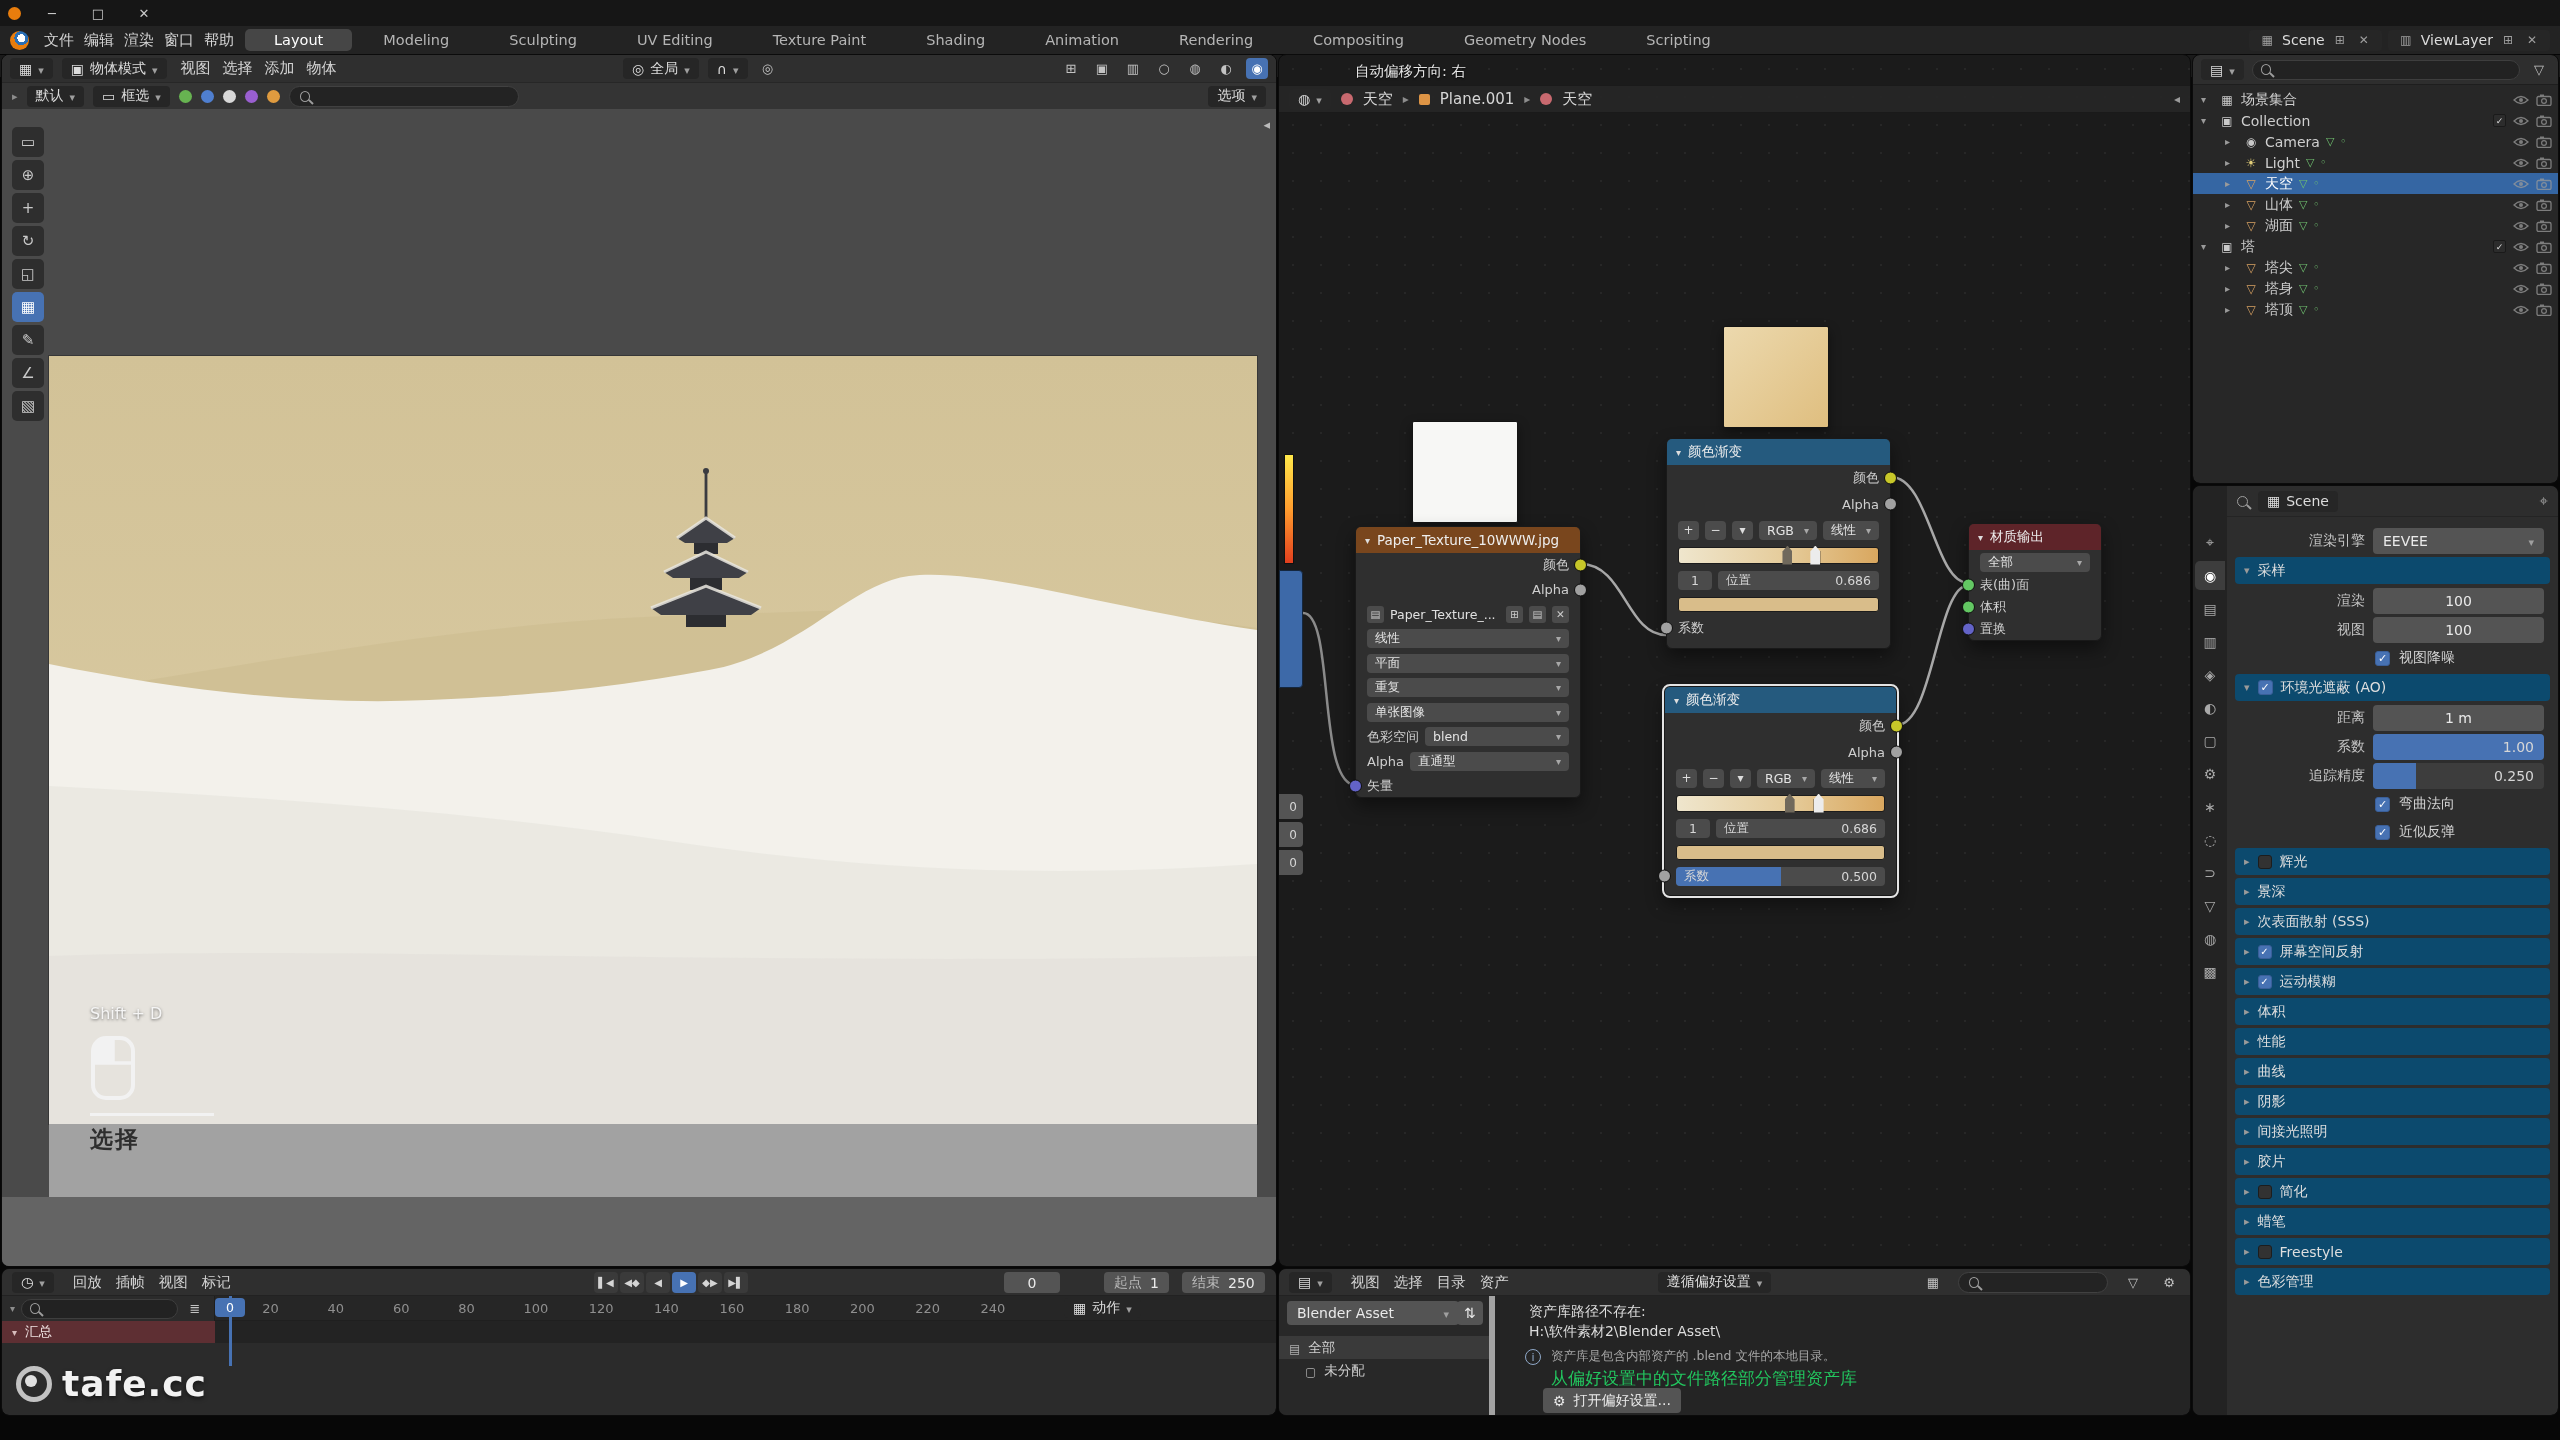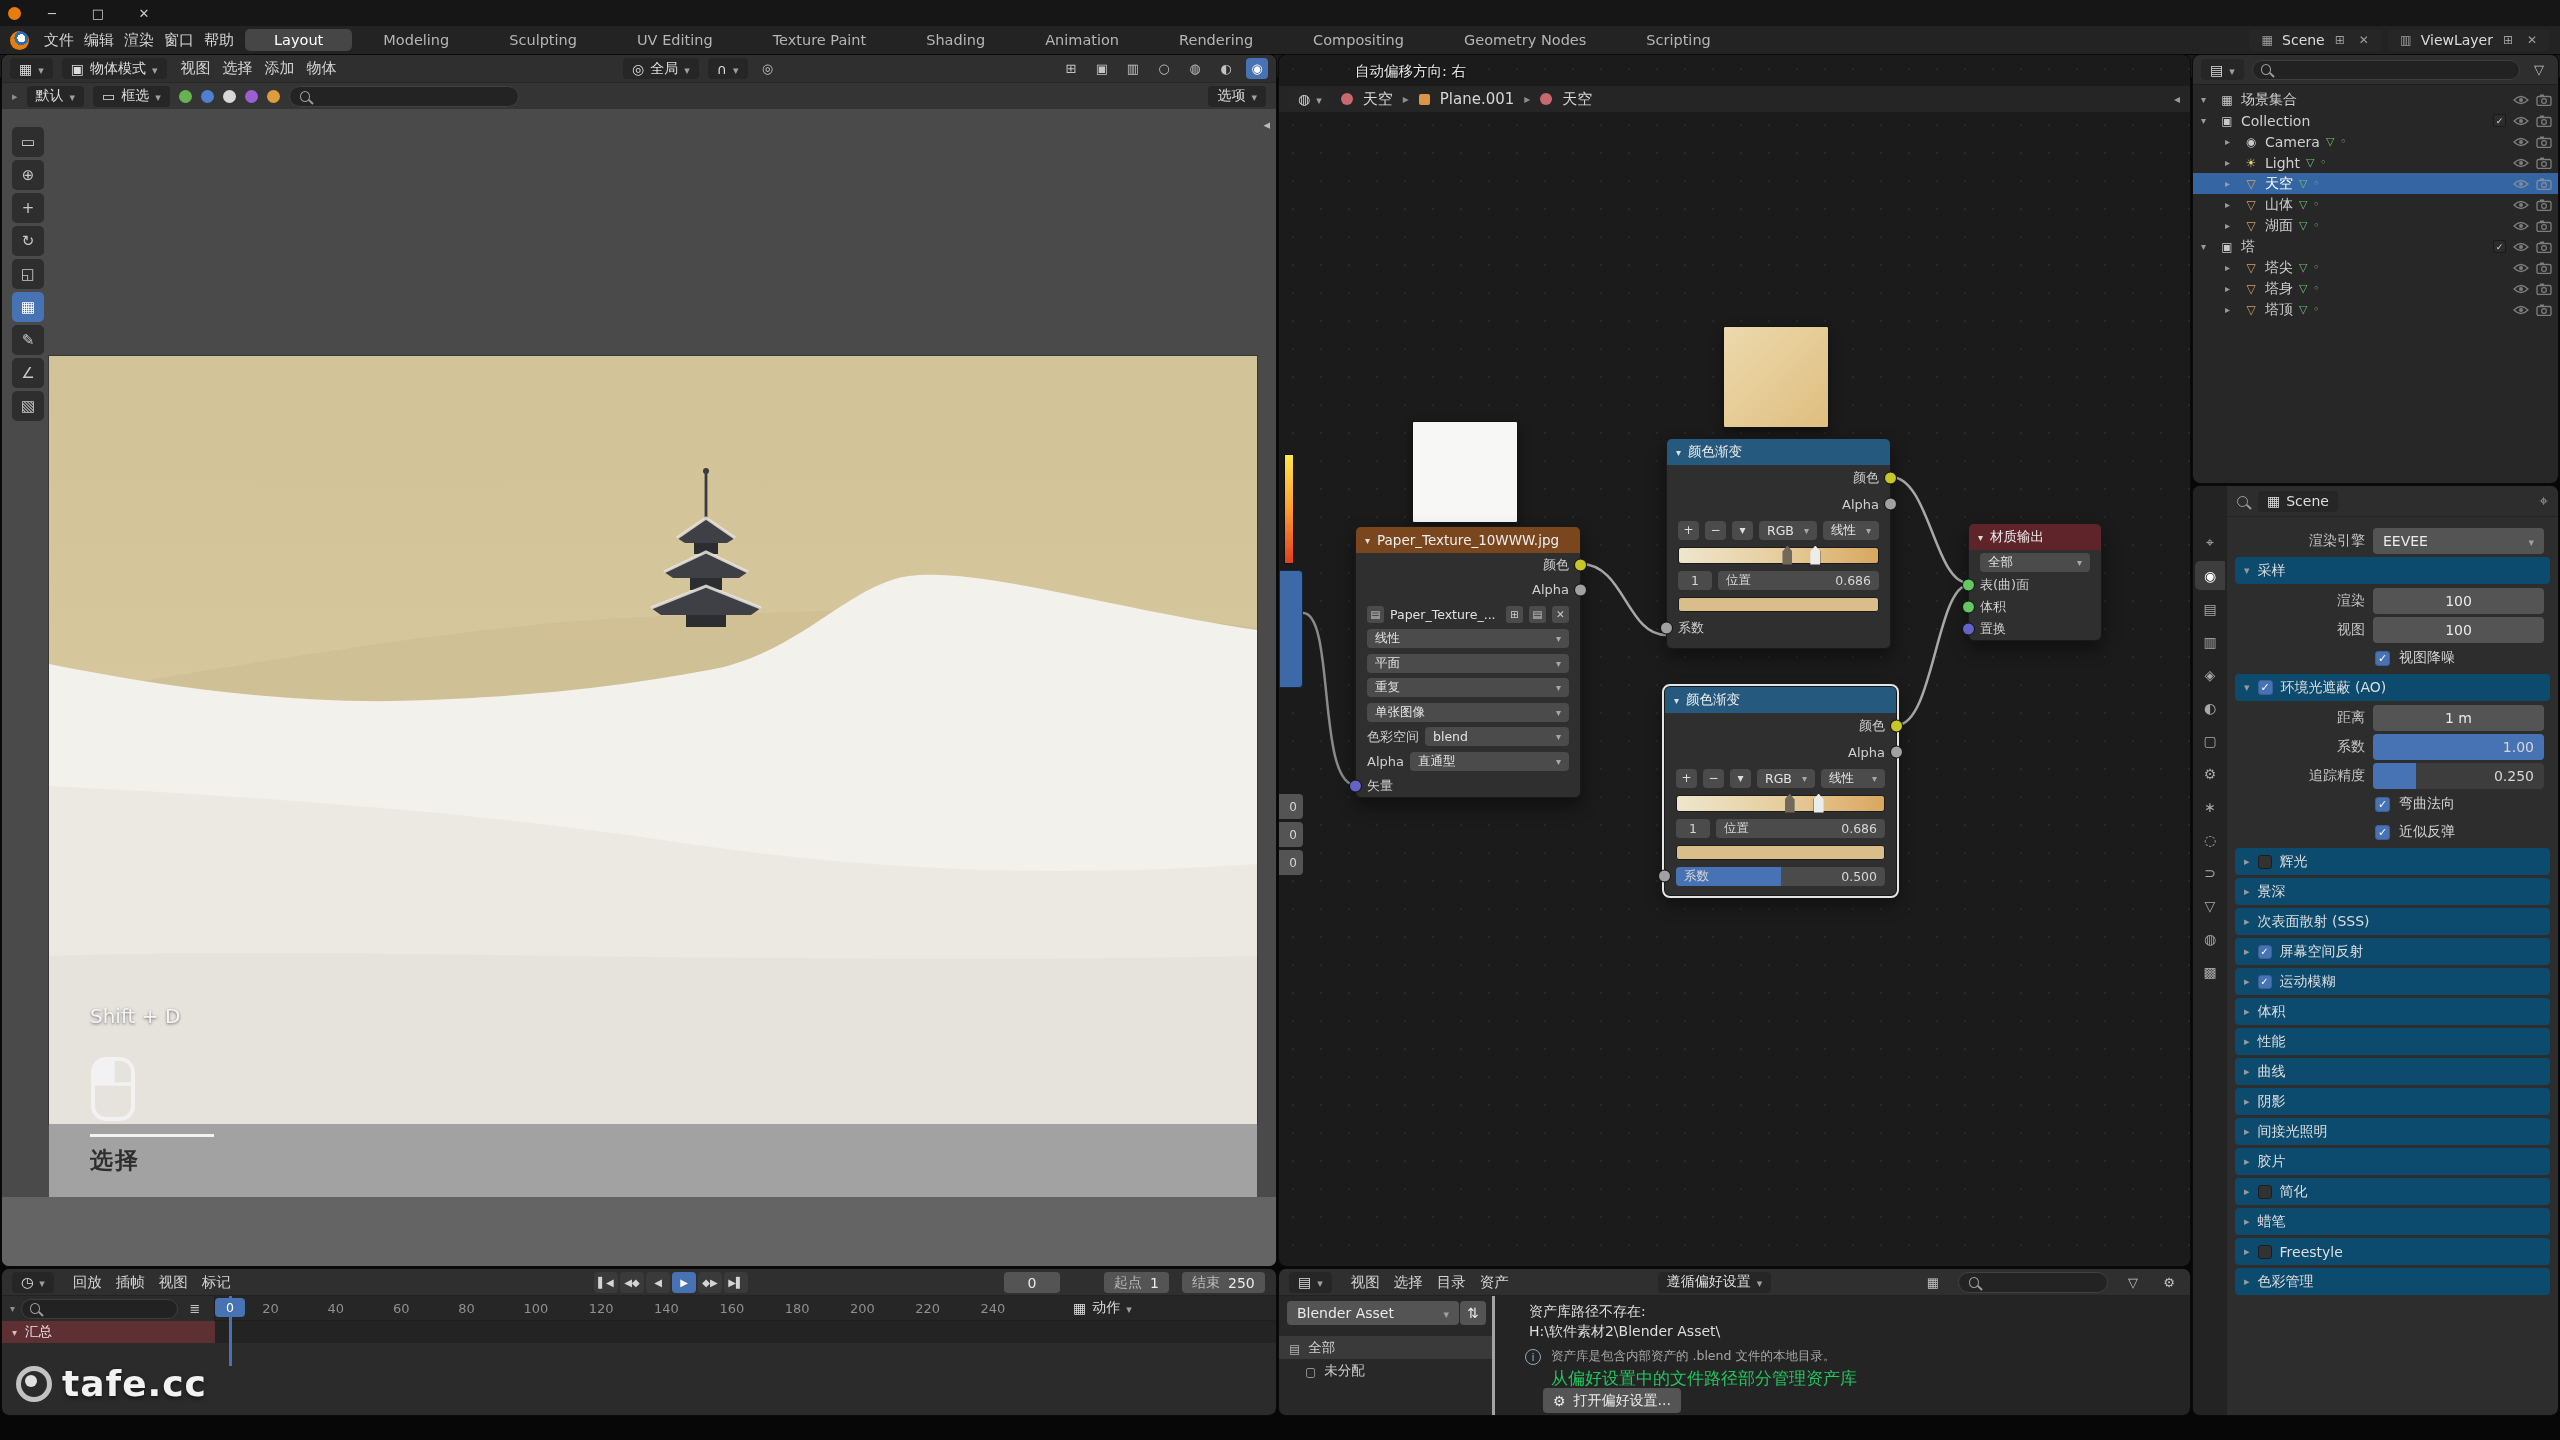--- a/index.html
+++ b/index.html
@@ -40,21 +40,21 @@
   .ic-btn{display:inline-flex;align-items:center;justify-content:center;min-width:22px;height:21px;border-radius:4px;color:#c3c3c3;font-size:13px}
   .ic-btn.active{background:#4772b3;color:#fff}
   .vp-canvas{position:absolute;top:54px;left:0;right:0;bottom:0;background:#4a4a4a}
   .vp-toolbar{position:absolute;left:10px;top:18px;width:34px;display:flex;flex-direction:column;gap:3px;z-index:4}
   .tool-btn{width:32px;height:30px;background:#2e2e2e;border-radius:5px;display:flex;align-items:center;justify-content:center;color:#c9c9c9;font-size:15px}
   .tool-btn.active{background:#4772b3;color:#fff}
   .cam{position:absolute;left:47px;top:247px;width:1208px;height:768px;box-shadow:0 0 0 1px rgba(0,0,0,.25)}
   .band1{position:absolute;left:47px;top:1015px;width:1208px;height:73px;background:#a2a2a2}
   .band2{position:absolute;left:0;top:1088px;right:0;bottom:0;background:#646464}
   .screencast{position:absolute;left:88px;top:895px;z-index:6}
-  .sc-keys{font-size:20px;color:#f5f5f5;text-shadow:0 1px 3px rgba(0,0,0,.55);margin-bottom:28px}
+  .sc-keys{font-size:16px;color:#f5f5f5;text-shadow:0 1px 3px rgba(0,0,0,.55);margin-bottom:12px}
   .sc-line{width:124px;height:3px;background:#f2f2f2;margin-top:8px}
   .sc-action{font-size:23px;font-weight:bold;color:#2e2e2e;margin-top:8px;letter-spacing:2px}
   .nav-collapse{position:absolute;right:6px;top:8px;color:#bbb;font-size:13px;z-index:6}
   
   #node-editor{left:1279px;top:55px;width:911px;height:1211px;background:#1b1b1b;background-image:radial-gradient(circle,#272727 1.2px,transparent 1.4px);background-size:28px 28px}
   .ne-hint{position:absolute;left:76px;top:7px;color:#e8e8e8;font-size:14.5px;z-index:8;text-shadow:0 1px 2px #000}
   .ne-header{position:absolute;left:0;top:30px;right:0;height:28px;background:#272727ee;border-top:1px solid #1a1a1a;border-bottom:1px solid #1a1a1a;display:flex;align-items:center;gap:10px;padding:0 10px;z-index:7}
   .crumb-sep{color:#8d8d8d;font-size:12px}
   .crumb-dot{width:12px;height:12px;border-radius:50%;background:#c8696f;display:inline-block}
   .crumb-obj{width:11px;height:11px;background:#dd9445;display:inline-block;border-radius:2px}
@@ -140,21 +140,21 @@
   .tl-summary{position:absolute;top:52px;left:0;right:0;height:22px;background:#232323}
   .tl-summary .sum-label{position:absolute;left:0;top:0;width:213px;height:22px;background:#5e2f33;display:flex;align-items:center;gap:8px;padding:0 10px;color:#efe2e2;font-size:13.5px}
   .transport{position:absolute;left:592px;top:3px;display:flex;gap:2px}
   .tbtn{min-width:24px;height:21px;display:flex;align-items:center;justify-content:center;background:#3a3a3a;border-radius:4px;color:#d5d5d5;font-size:10px;padding:0 4px}
   .tbtn.play{background:#4772b3;color:#fff}
   .framechip{position:absolute;left:1002px;top:3px;width:56px}
   .rangechip{position:absolute;top:3px}
   .action-chip{position:absolute;left:1062px;top:29px;height:20px;z-index:4}
   
   #asset-browser{left:1279px;top:1269px;width:911px;height:146px;background:#242424}
-  .ab-left{position:absolute;left:0;top:27px;bottom:0;width:216px;background:#282828;border-right:3px solid #a3a3a3}
+  .ab-left{position:absolute;left:0;top:27px;bottom:0;width:216px;background:#282828;border-right:6px solid #a3a3a3}
   .ab-lib{position:absolute;left:8px;top:5px;width:172px}
   .ab-libbtn{position:absolute;right:6px;top:5px;width:26px}
   .cat-row{display:flex;align-items:center;gap:8px;height:23px;padding:0 10px;font-size:13.5px;color:#cfcfcf}
   .cat-row.active{background:#3a3a3a}
   .cat-row .ci::before{content:"▤";color:#b0b0b0;font-size:12px}
   .cat-row.unassigned{padding-left:26px}
   .cat-row.unassigned .ci::before{content:"▢"}
   .ab-content{position:absolute;left:216px;top:27px;right:0;bottom:0}
   .ab-warn1{position:absolute;left:34px;top:7px;font-size:14px;color:#dedede}
   .ab-warn2{position:absolute;left:34px;top:27px;font-size:14px;color:#dedede}

